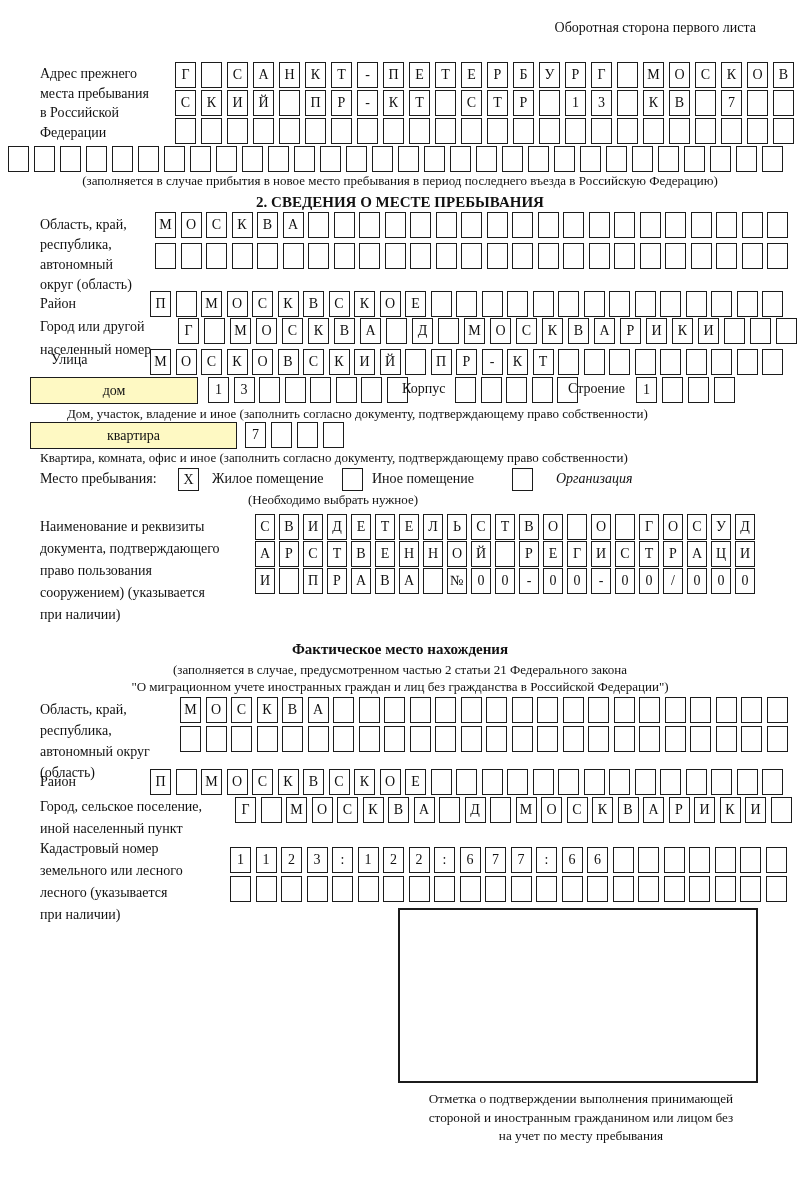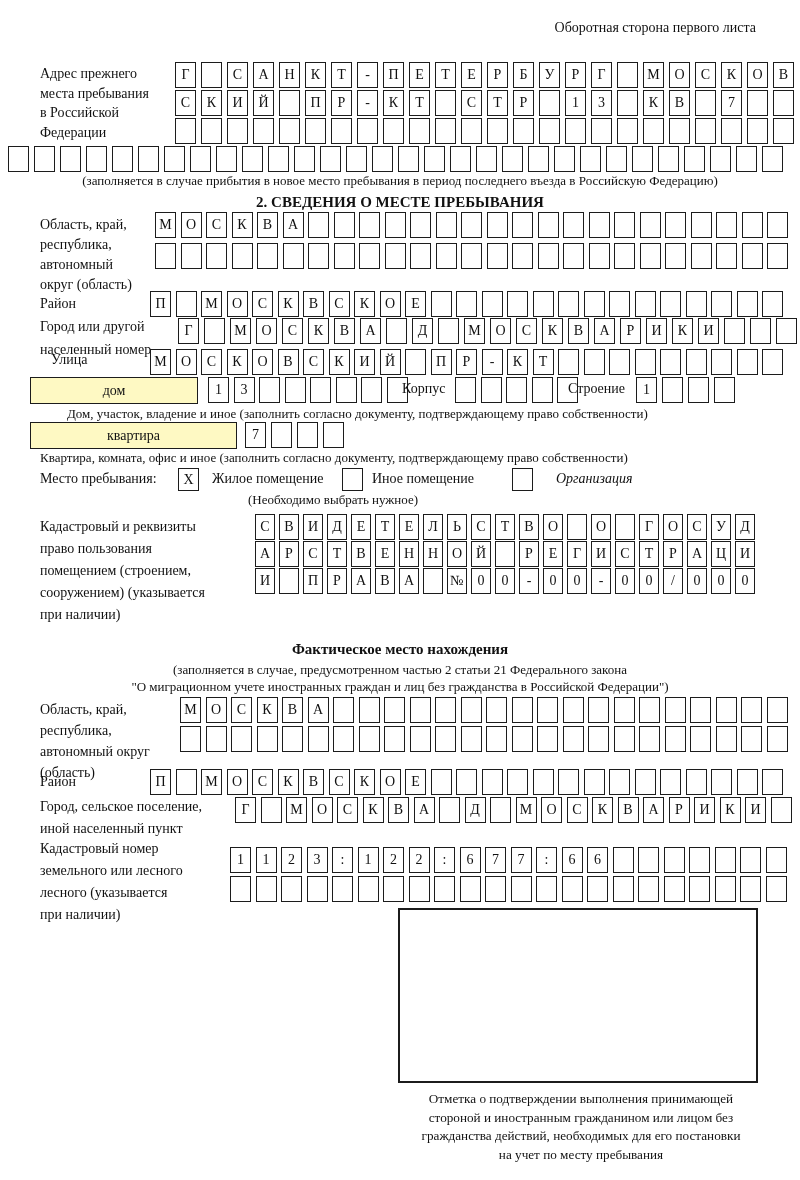--- a/index.html
+++ b/index.html
@@ -352,23 +352,23 @@
 <div class="abs lbl" style="left:40px;top:471px;">Место пребывания:</div>
 <div class="abs checkbox" style="left:178px;top:468px;">X</div>
 <div class="abs lbl" style="left:212px;top:471px;">Жилое помещение</div>
 <div class="abs checkbox" style="left:342px;top:468px;"></div>
 <div class="abs lbl" style="left:372px;top:471px;">Иное помещение</div>
 <div class="abs checkbox" style="left:512px;top:468px;"></div>
 <div class="abs lbl" style="left:556px;top:471px;font-style:italic;">Организация</div>
 <div class="abs caption" style="left:248px;top:492px;">(Необходимо выбрать нужное)</div>
 
 <div class="abs" style="left:40px;top:516px;">
-  <span class="lbl lbl-line" style="line-height:22px;">Кадастровый и реквизиты</span>
+  <span class="lbl lbl-line" style="line-height:22px;">Наименование и реквизиты</span>
+  <span class="lbl lbl-line" style="line-height:22px;">документа, подтверждающего</span>
   <span class="lbl lbl-line" style="line-height:22px;">право пользования</span>
-  <span class="lbl lbl-line" style="line-height:22px;">помещением (строением,</span>
   <span class="lbl lbl-line" style="line-height:22px;">сооружением) (указывается</span>
   <span class="lbl lbl-line" style="line-height:22px;">при наличии)</span>
 </div>
 <div class="abs cells doc g4" style="left:255px;top:514px;">
     <div class="cell">С</div>
     <div class="cell">В</div>
     <div class="cell">И</div>
     <div class="cell">Д</div>
     <div class="cell">Е</div>
     <div class="cell">Т</div>
@@ -608,15 +608,14 @@
     <div class="cell"></div>
     <div class="cell"></div>
     <div class="cell"></div>
     <div class="cell"></div>
   </div>
 
 <div class="abs stampbox" style="left:398px;top:908px;width:360px;height:175px;"></div>
 <div class="abs stampnote" style="left:392px;top:1090px;width:378px;">
   <span class="lbl-line">Отметка о подтверждении выполнения принимающей</span>
   <span class="lbl-line">стороной и иностранным гражданином или лицом без</span>
-  <span class="lbl-line">гражданства действий, необходимых для его постановки</span>
   <span class="lbl-line">на учет по месту пребывания</span>
 </div>
 
 </body></html>

